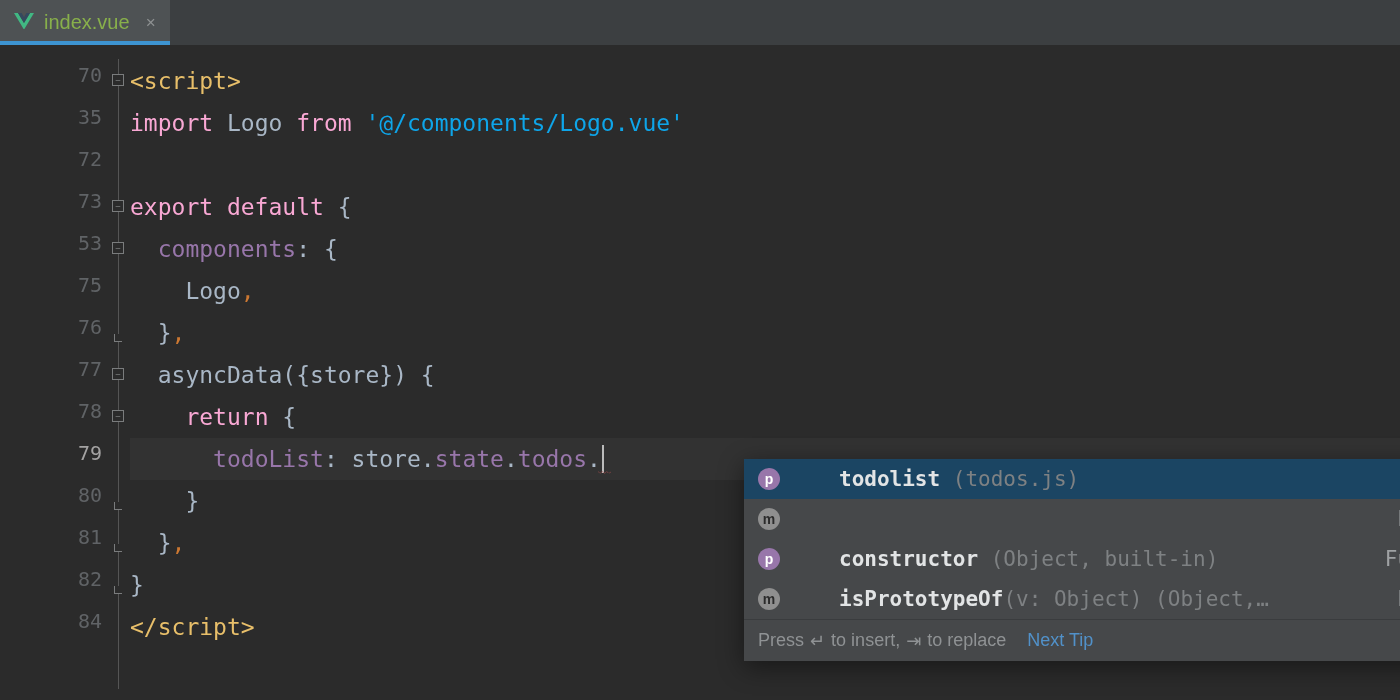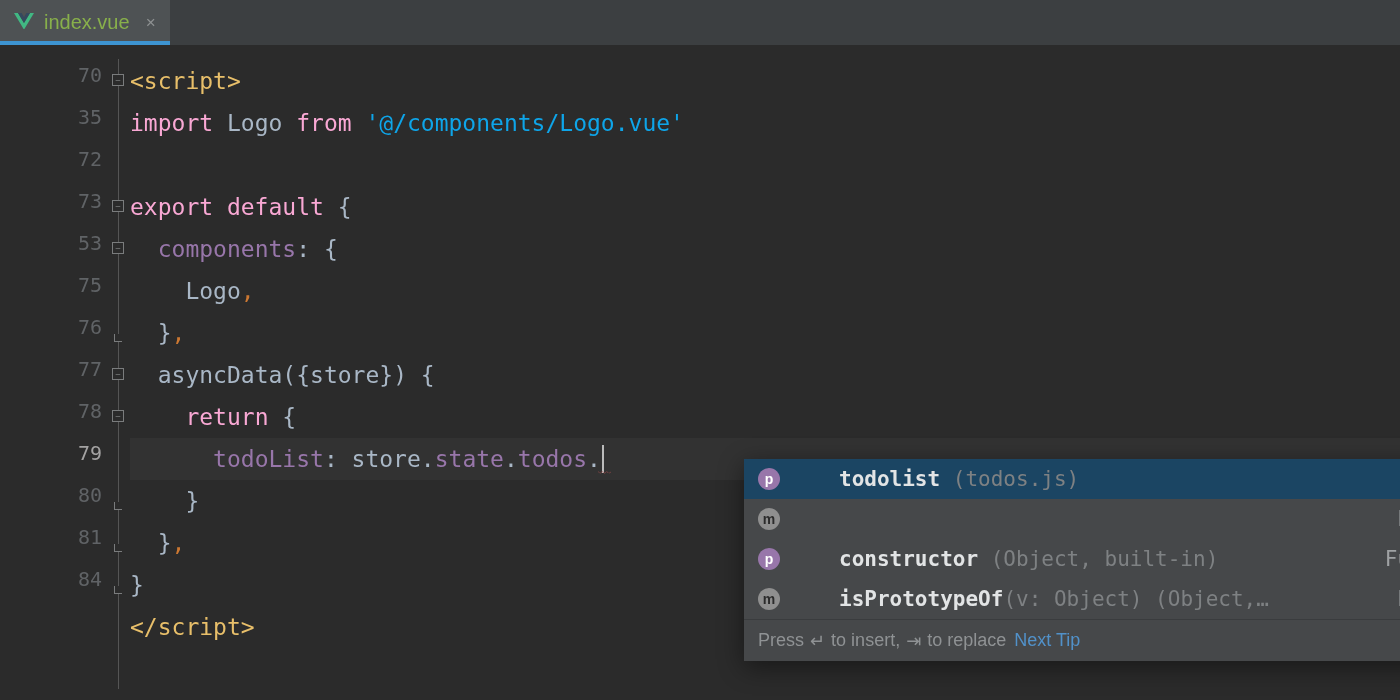--- a/index.html
+++ b/index.html
@@ -41,21 +41,21 @@
   .popup-row.sel { background:#1B4563; color:#D5D8D9; }
   .kind { width:22px; height:22px; border-radius:11px; display:flex; align-items:center; justify-content:center; font-size:14px; font-weight:600; font-family:Arial,sans-serif; color:#2B2B2B; flex:none; }
   .kind-p { background:#9876AA; color:#fff; }
   .kind-m { background:#8F8F8F; color:#2B2B2B; }
   .pc-label { white-space:pre;margin-left:47px; }
   .pc-label b { color:#E2E4E5; font-weight:600; }
   .pc-hint { color:#7E8183; }
   .pc-type { margin-left:auto; color:#9FA2A4; }
   .popup-foot { height:42px; border-top:1px solid #3A3C3E; display:flex; align-items:center; padding:0 14px; font-size:18px; color:#8F9294; gap:6px; font-family:"Helvetica Neue",Arial,sans-serif; }
   .popup-foot .key { font-family:Arial; }
-  .popup-foot .link { color:#5191C9; margin-left:2px; }
+  .popup-foot .link { color:#5191C9; margin-left:15px; }
 </style>
 </head>
 <body>
 
 <div class="root">
 
   <div class="tabbar">
     <div class="tab">
       <span class="vue-logo">
         <svg viewBox="0 0 24 20">
@@ -99,20 +99,23 @@
           <span class="ln">78</span>
         </div>
         <div class="gutter-row">
           <span class="ln ln-active">79</span>
         </div>
         <div class="gutter-row">
           <span class="ln">80</span>
         </div>
         <div class="gutter-row">
           <span class="ln">81</span>
+        </div>
+        <div class="gutter-row">
+          <span class="ln">82</span>
         </div>
         <div class="gutter-row">
           <span class="ln">84</span>
         </div>
       </div>
     <div class="fold-col" id="folds">
         <div class="fold-row">
           <div class="fold-line"></div>
           <div class="fold-mark">−</div>
         </div>

